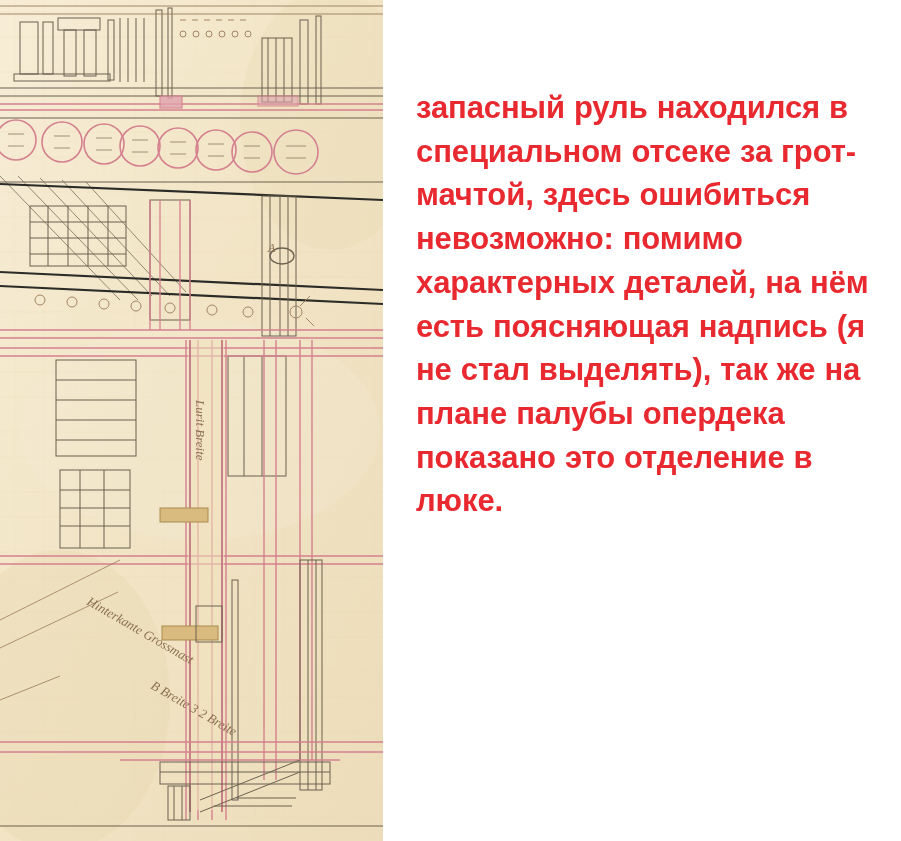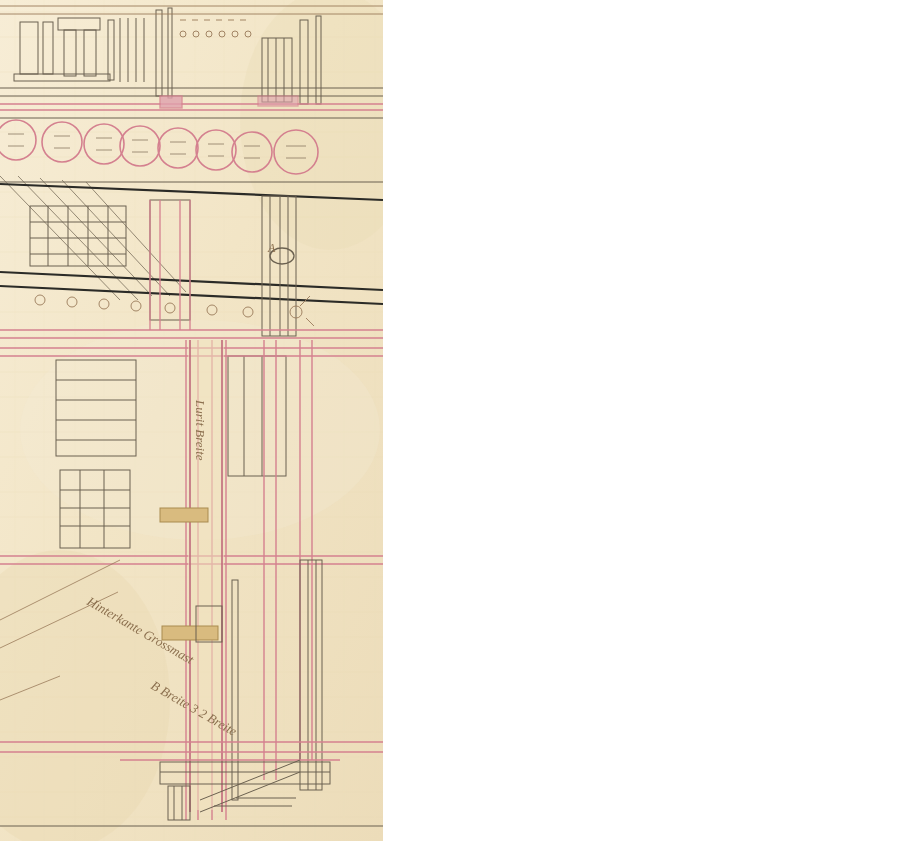--- a/index.html
+++ b/index.html
@@ -246,14 +246,17 @@
 
       <g fill="#8b6f4e" font-family="Liberation Serif, serif" font-style="italic">
         <text x="196" y="400" font-size="13" transform="rotate(90 196 400)">Lurit Breite</text>
         <text x="86" y="604" font-size="13" transform="rotate(30 86 604)">Hinterkante Grossmast</text>
         <text x="150" y="688" font-size="13" transform="rotate(30 150 688)">B Breite 3 2 Breite</text>
         <text x="268" y="252" font-size="12">A</text>
       </g>
     </svg>
   </div>
 
+  <div class="caption">
+    <p>запасный руль находился в специальном отсеке за грот-мачтой, здесь ошибиться невозможно: помимо характерных деталей, на нём есть поясняющая надпись (я не стал выделять), так же на плане палубы опердека показано это отделение в люке.</p>
+  </div>
 
 </div>
 
 </body></html>

